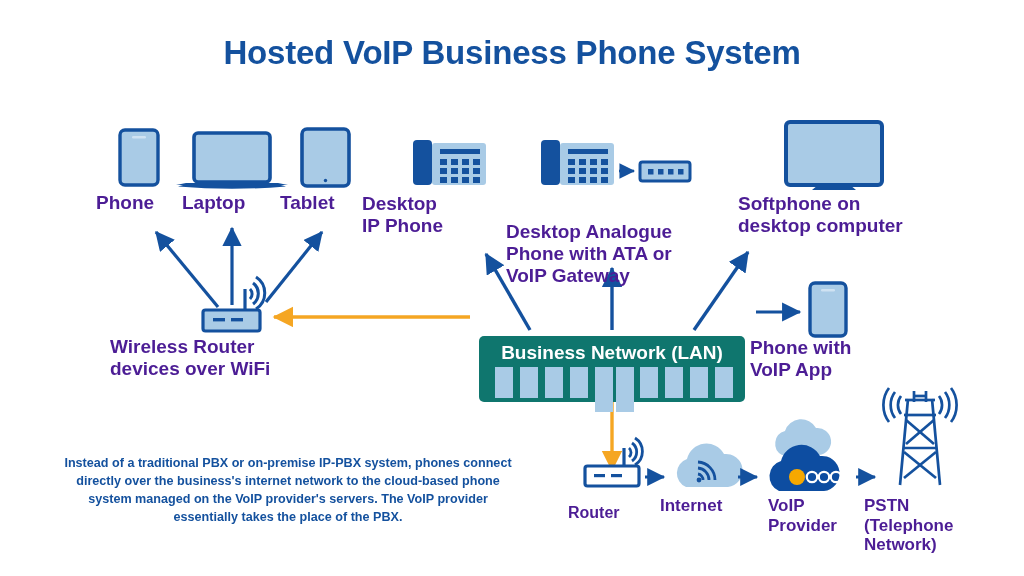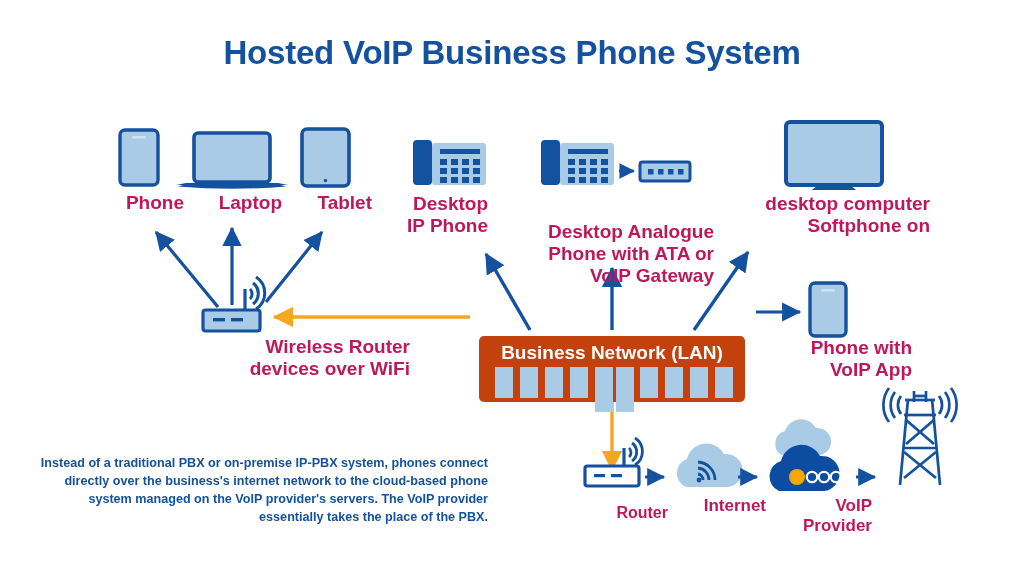--- a/index.html
+++ b/index.html
@@ -3,38 +3,38 @@
 <meta charset="utf-8">
 <style>
   html,body{margin:0;padding:0;}
   body{
     width:1024px;height:576px;background:#ffffff;
     font-family:"Liberation Sans", sans-serif;
     position:relative;overflow:hidden;
   }
   .stage{position:absolute;inset:0;}
   svg.layer{position:absolute;left:0;top:0;width:1024px;height:576px;}
-  .lbl{position:absolute;color:#be185d;font-weight:bold;text-align:right;line-height:1.16;}
+  .lbl{position:absolute;color:#4c1d95;font-weight:bold;text-align:left;line-height:1.16;}
   #title{
     position:absolute;left:0;top:34px;width:1024px;text-align:center;
     color:#14519e;font-size:33px;font-weight:bold;letter-spacing:-.2px;
   }
   #lan-box{
     position:absolute;left:479px;top:336px;width:266px;height:66px;
-    background:#c2410c;border-radius:5px;
+    background:#0f766e;border-radius:5px;
   }
   #lan-label{
     position:absolute;left:0;top:6px;width:266px;text-align:center;
     color:#ffffff;font-size:19px;font-weight:bold;
   }
   .port{position:absolute;background:#a9cbe6;width:18px;height:31px;top:31px;}
   .port.tall{height:45px;}
   #para{
-    position:absolute;left:40px;top:455px;width:448px;
-    color:#14519e;font-size:12.6px;font-weight:bold;line-height:1.42;text-align:right;
+    position:absolute;left:64px;top:455px;width:448px;
+    color:#14519e;font-size:12.6px;font-weight:bold;line-height:1.42;text-align:center;
   }
   .l-phone{left:96px;top:192px;width:88px;font-size:19px;}
   .l-laptop{left:182px;top:192px;width:100px;font-size:19px;}
   .l-tablet{left:280px;top:192px;width:92px;font-size:19px;}
   .l-ipphone{left:362px;top:193px;width:126px;font-size:19px;}
   .l-ata{left:506px;top:193px;width:208px;font-size:19px;margin-top:28px;}
   .l-soft{left:738px;top:193px;width:192px;font-size:19px;}
   .l-router{left:110px;top:336px;width:300px;font-size:19px;}
   .l-phoneapp{left:750px;top:337px;width:162px;font-size:19px;}
   .l-brouter{left:568px;top:496px;width:100px;font-size:16px;margin-top:8px;}
@@ -236,38 +236,43 @@
     <div>IP Phone</div>
   </div>
 
   <div class="lbl l-ata">
     <div>Desktop Analogue</div>
     <div>Phone with ATA or</div>
     <div>VoIP Gateway</div>
   </div>
 
   <div class="lbl l-soft">
+    <div>Softphone on</div>
     <div>desktop computer</div>
-    <div>Softphone on</div>
   </div>
 
   <div class="lbl l-router">
     <div>Wireless Router</div>
     <div>devices over WiFi</div>
   </div>
 
   <div class="lbl l-phoneapp">
     <div>Phone with</div>
     <div>VoIP App</div>
   </div>
 
   <div class="lbl l-brouter">Router</div>
   <div class="lbl l-internet">Internet</div>
 
   <div class="lbl l-voip">
     <div>VoIP</div>
     <div>Provider</div>
   </div>
 
+  <div class="lbl l-pstn">
+    <div>PSTN</div>
+    <div>(Telephone</div>
+    <div>Network)</div>
+  </div>
 
   <div id="para">Instead of a traditional PBX or on-premise IP-PBX system, phones connect directly over the business's internet network to the cloud-based phone system managed on the VoIP provider's servers. The VoIP provider essentially takes the place of the PBX.</div>
 
 </div>
 
 </body></html>

